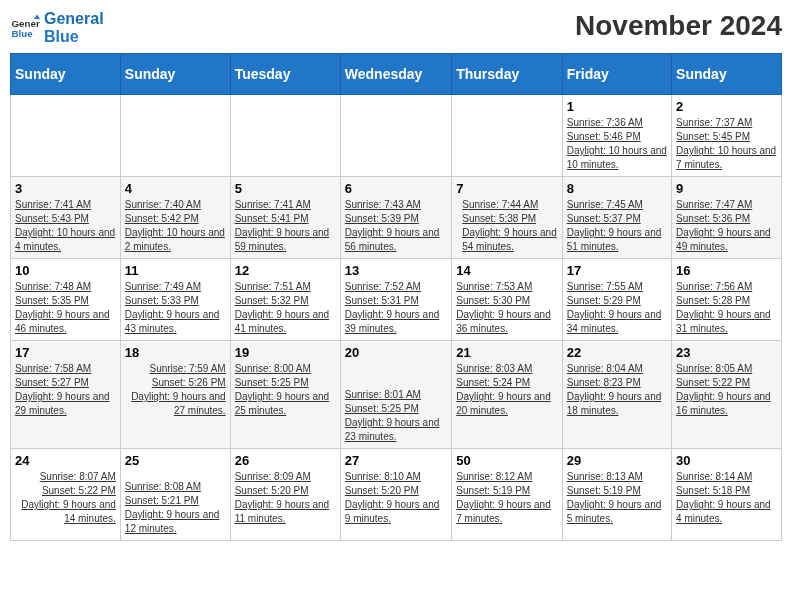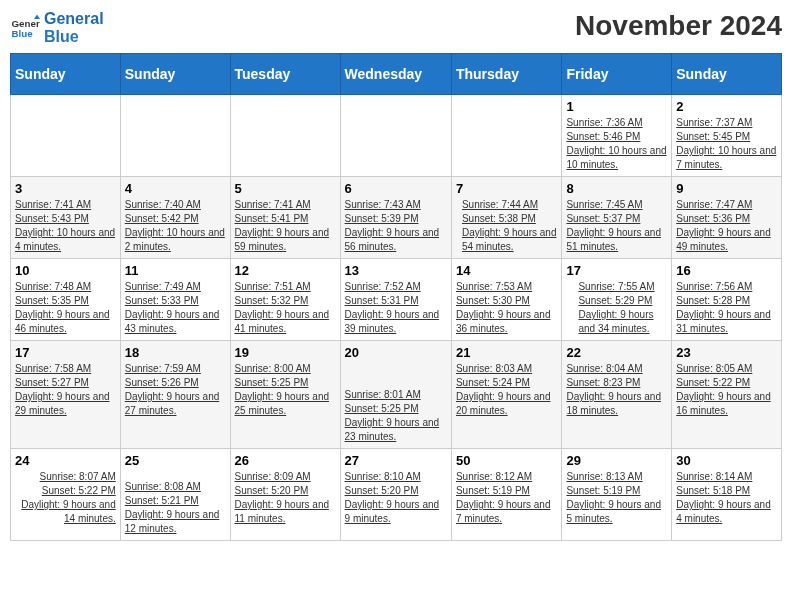--- a/index.html
+++ b/index.html
@@ -209,41 +209,41 @@
 Daylight: 9 hours and 39 minutes.</div>
         </td>
         <td>
           <div class="day-number">14</div>
           <div class="day-info" style="white-space: pre-line;">Sunrise: 7:53 AM
 Sunset: 5:30 PM
 Daylight: 9 hours and 36 minutes.</div>
         </td>
         <td>
           <div class="day-number">17</div>
-          <div class="day-info" style="white-space: pre-line; margin-left: 12px;">Sunrise: 7:55 AM
+          <div class="day-info" style="white-space: pre-line;">Sunrise: 7:55 AM
 Sunset: 5:29 PM
 Daylight: 9 hours and 34 minutes.</div>
         </td>
         <td>
           <div class="day-number">16</div>
           <div class="day-info" style="white-space: pre-line;">Sunrise: 7:56 AM
 Sunset: 5:28 PM
 Daylight: 9 hours and 31 minutes.</div>
         </td>
       </tr>
       <tr>
         <td>
           <div class="day-number">17</div>
           <div class="day-info" style="white-space: pre-line;">Sunrise: 7:58 AM
 Sunset: 5:27 PM
 Daylight: 9 hours and 29 minutes.</div>
         </td>
         <td>
           <div class="day-number">18</div>
-          <div class="day-info" style="white-space: pre-line;">Sunrise: 7:59 AM
+          <div class="day-info" style="white-space: pre-line; text-align: right;">Sunrise: 7:59 AM
 Sunset: 5:26 PM
 Daylight: 9 hours and 27 minutes.</div>
         </td>
         <td>
           <div class="day-number">19</div>
           <div class="day-info" style="white-space: pre-line;">Sunrise: 8:00 AM
 Sunset: 5:25 PM
 Daylight: 9 hours and 25 minutes.</div>
         </td>
         <td>

